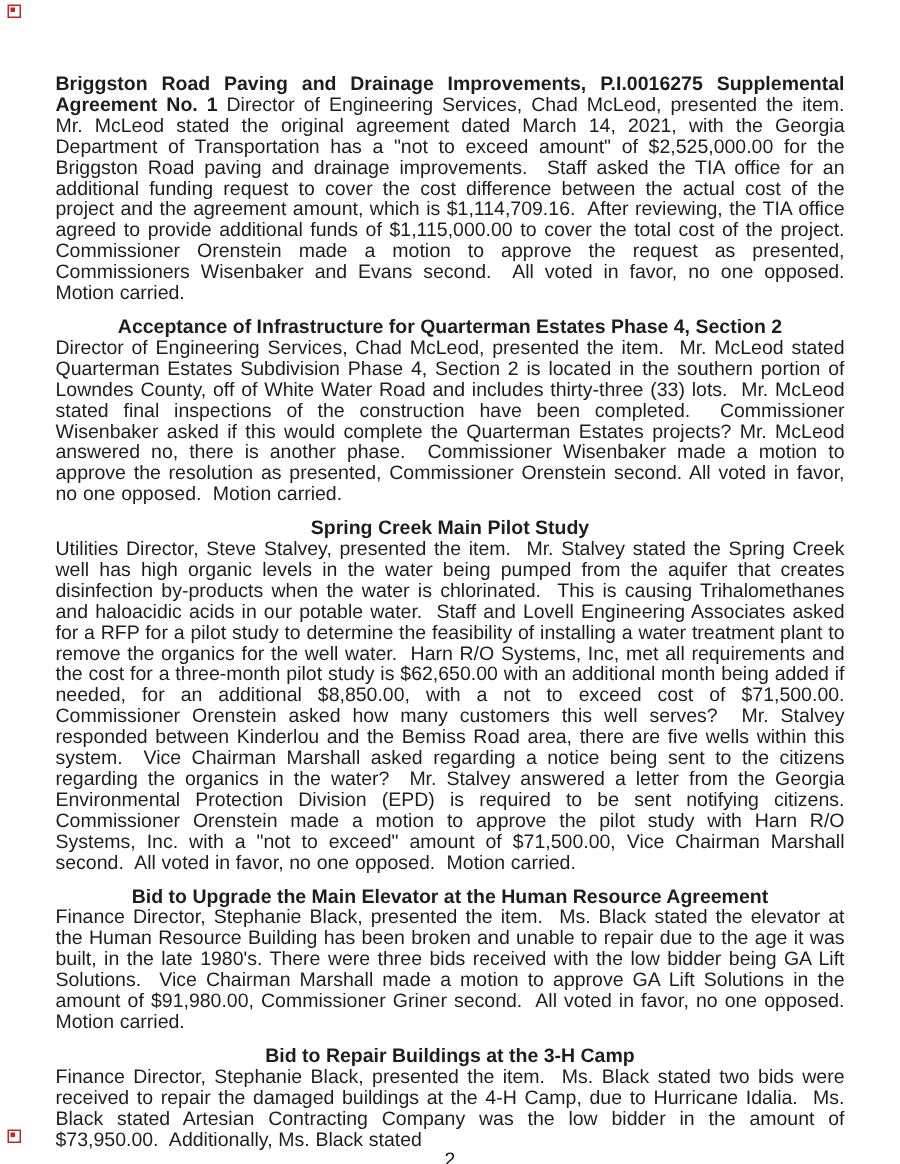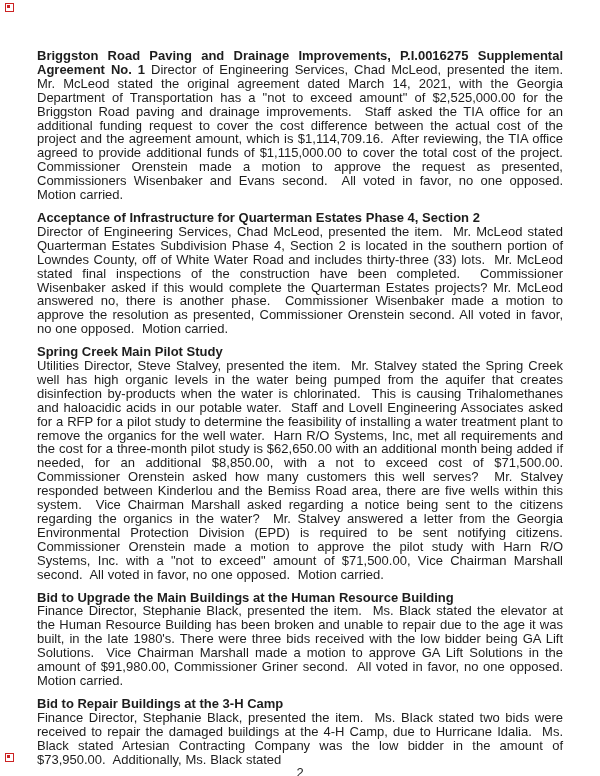--- a/index.html
+++ b/index.html
@@ -11,21 +11,21 @@
     box-sizing: border-box;
     padding: 49px 37px 0 37px;
     font-family: "Liberation Sans", sans-serif;
     font-size: 13px;
     line-height: 13.9px;
     color: #1d1d1d;
     overflow: hidden;
   }
   .section { margin: 0; }
   .section + .section { margin-top: 9px; }
-  .heading { font-weight: 700; }
+  .heading { font-weight: 700; text-align: center; }
   .body-text {
     margin: 0;
     text-align: justify;
     white-space: pre-wrap;
     word-spacing: 0.2px;
   }
   .page-number { text-align: center; margin: 0; }
   .corner-artifact {
     position: absolute;
     left: 5px;
@@ -61,21 +61,21 @@
     <p class="body-text">Director of Engineering Services, Chad McLeod, presented the item.  Mr. McLeod stated Quarterman Estates Subdivision Phase 4, Section 2 is located in the southern portion of Lowndes County, off of White Water Road and includes thirty-three (33) lots.  Mr. McLeod stated final inspections of the construction have been completed.  Commissioner Wisenbaker asked if this would complete the Quarterman Estates projects? Mr. McLeod answered no, there is another phase.  Commissioner Wisenbaker made a motion to approve the resolution as presented, Commissioner Orenstein second. All voted in favor, no one opposed.  Motion carried.</p>
   </div>
 
   <div class="section">
     <div class="heading">Spring Creek Main Pilot Study</div>
     <p class="body-text">Utilities Director, Steve Stalvey, presented the item.  Mr. Stalvey stated the Spring Creek well has high organic levels in the water being pumped from the aquifer that creates disinfection by-products when the water is chlorinated.  This is causing Trihalomethanes and haloacidic acids in our potable water.  Staff and Lovell Engineering Associates asked for a RFP for a pilot study to determine the feasibility of installing a water treatment plant to remove the organics for the well water.  Harn R/O Systems, Inc, met all requirements and the cost for a three-month pilot study is $62,650.00 with an additional month being added if needed, for an additional $8,850.00, with a not to exceed cost of $71,500.00. Commissioner Orenstein asked how many customers this well serves?  Mr. Stalvey responded between Kinderlou and the Bemiss Road area, there are five wells within this system.  Vice Chairman Marshall asked regarding a notice being sent to the citizens regarding the organics in the water?  Mr. Stalvey answered a letter from the Georgia Environmental Protection Division (EPD) is required to be sent notifying citizens. Commissioner Orenstein made a motion to approve the pilot study with Harn R/O Systems, Inc. with a "not to exceed" amount of $71,500.00, Vice Chairman Marshall second.  All voted in favor, no one opposed.  Motion carried.</p>
   </div>
 
 
   <div class="section">
-    <div class="heading">Bid to Upgrade the Main Buildings at the Human Resource Building</div>
+    <div class="heading">Bid to Upgrade the Main Elevator at the Human Resource Agreement</div>
     <p class="body-text">Finance Director, Stephanie Black, presented the item.  Ms. Black stated the elevator at the Human Resource Building has been broken and unable to repair due to the age it was built, in the late 1980's. There were three bids received with the low bidder being GA Lift Solutions.  Vice Chairman Marshall made a motion to approve GA Lift Solutions in the amount of $91,980.00, Commissioner Griner second.  All voted in favor, no one opposed.  Motion carried.</p>
   </div>
 
   <div class="section">
     <div class="heading">Bid to Repair Buildings at the 3-H Camp</div>
     <p class="body-text">Finance Director, Stephanie Black, presented the item.  Ms. Black stated two bids were received to repair the damaged buildings at the 4-H Camp, due to Hurricane Idalia.  Ms. Black stated Artesian Contracting Company was the low bidder in the amount of $73,950.00.  Additionally, Ms. Black stated</p>
   </div>
 
   <div class="page-number">2</div>
 

